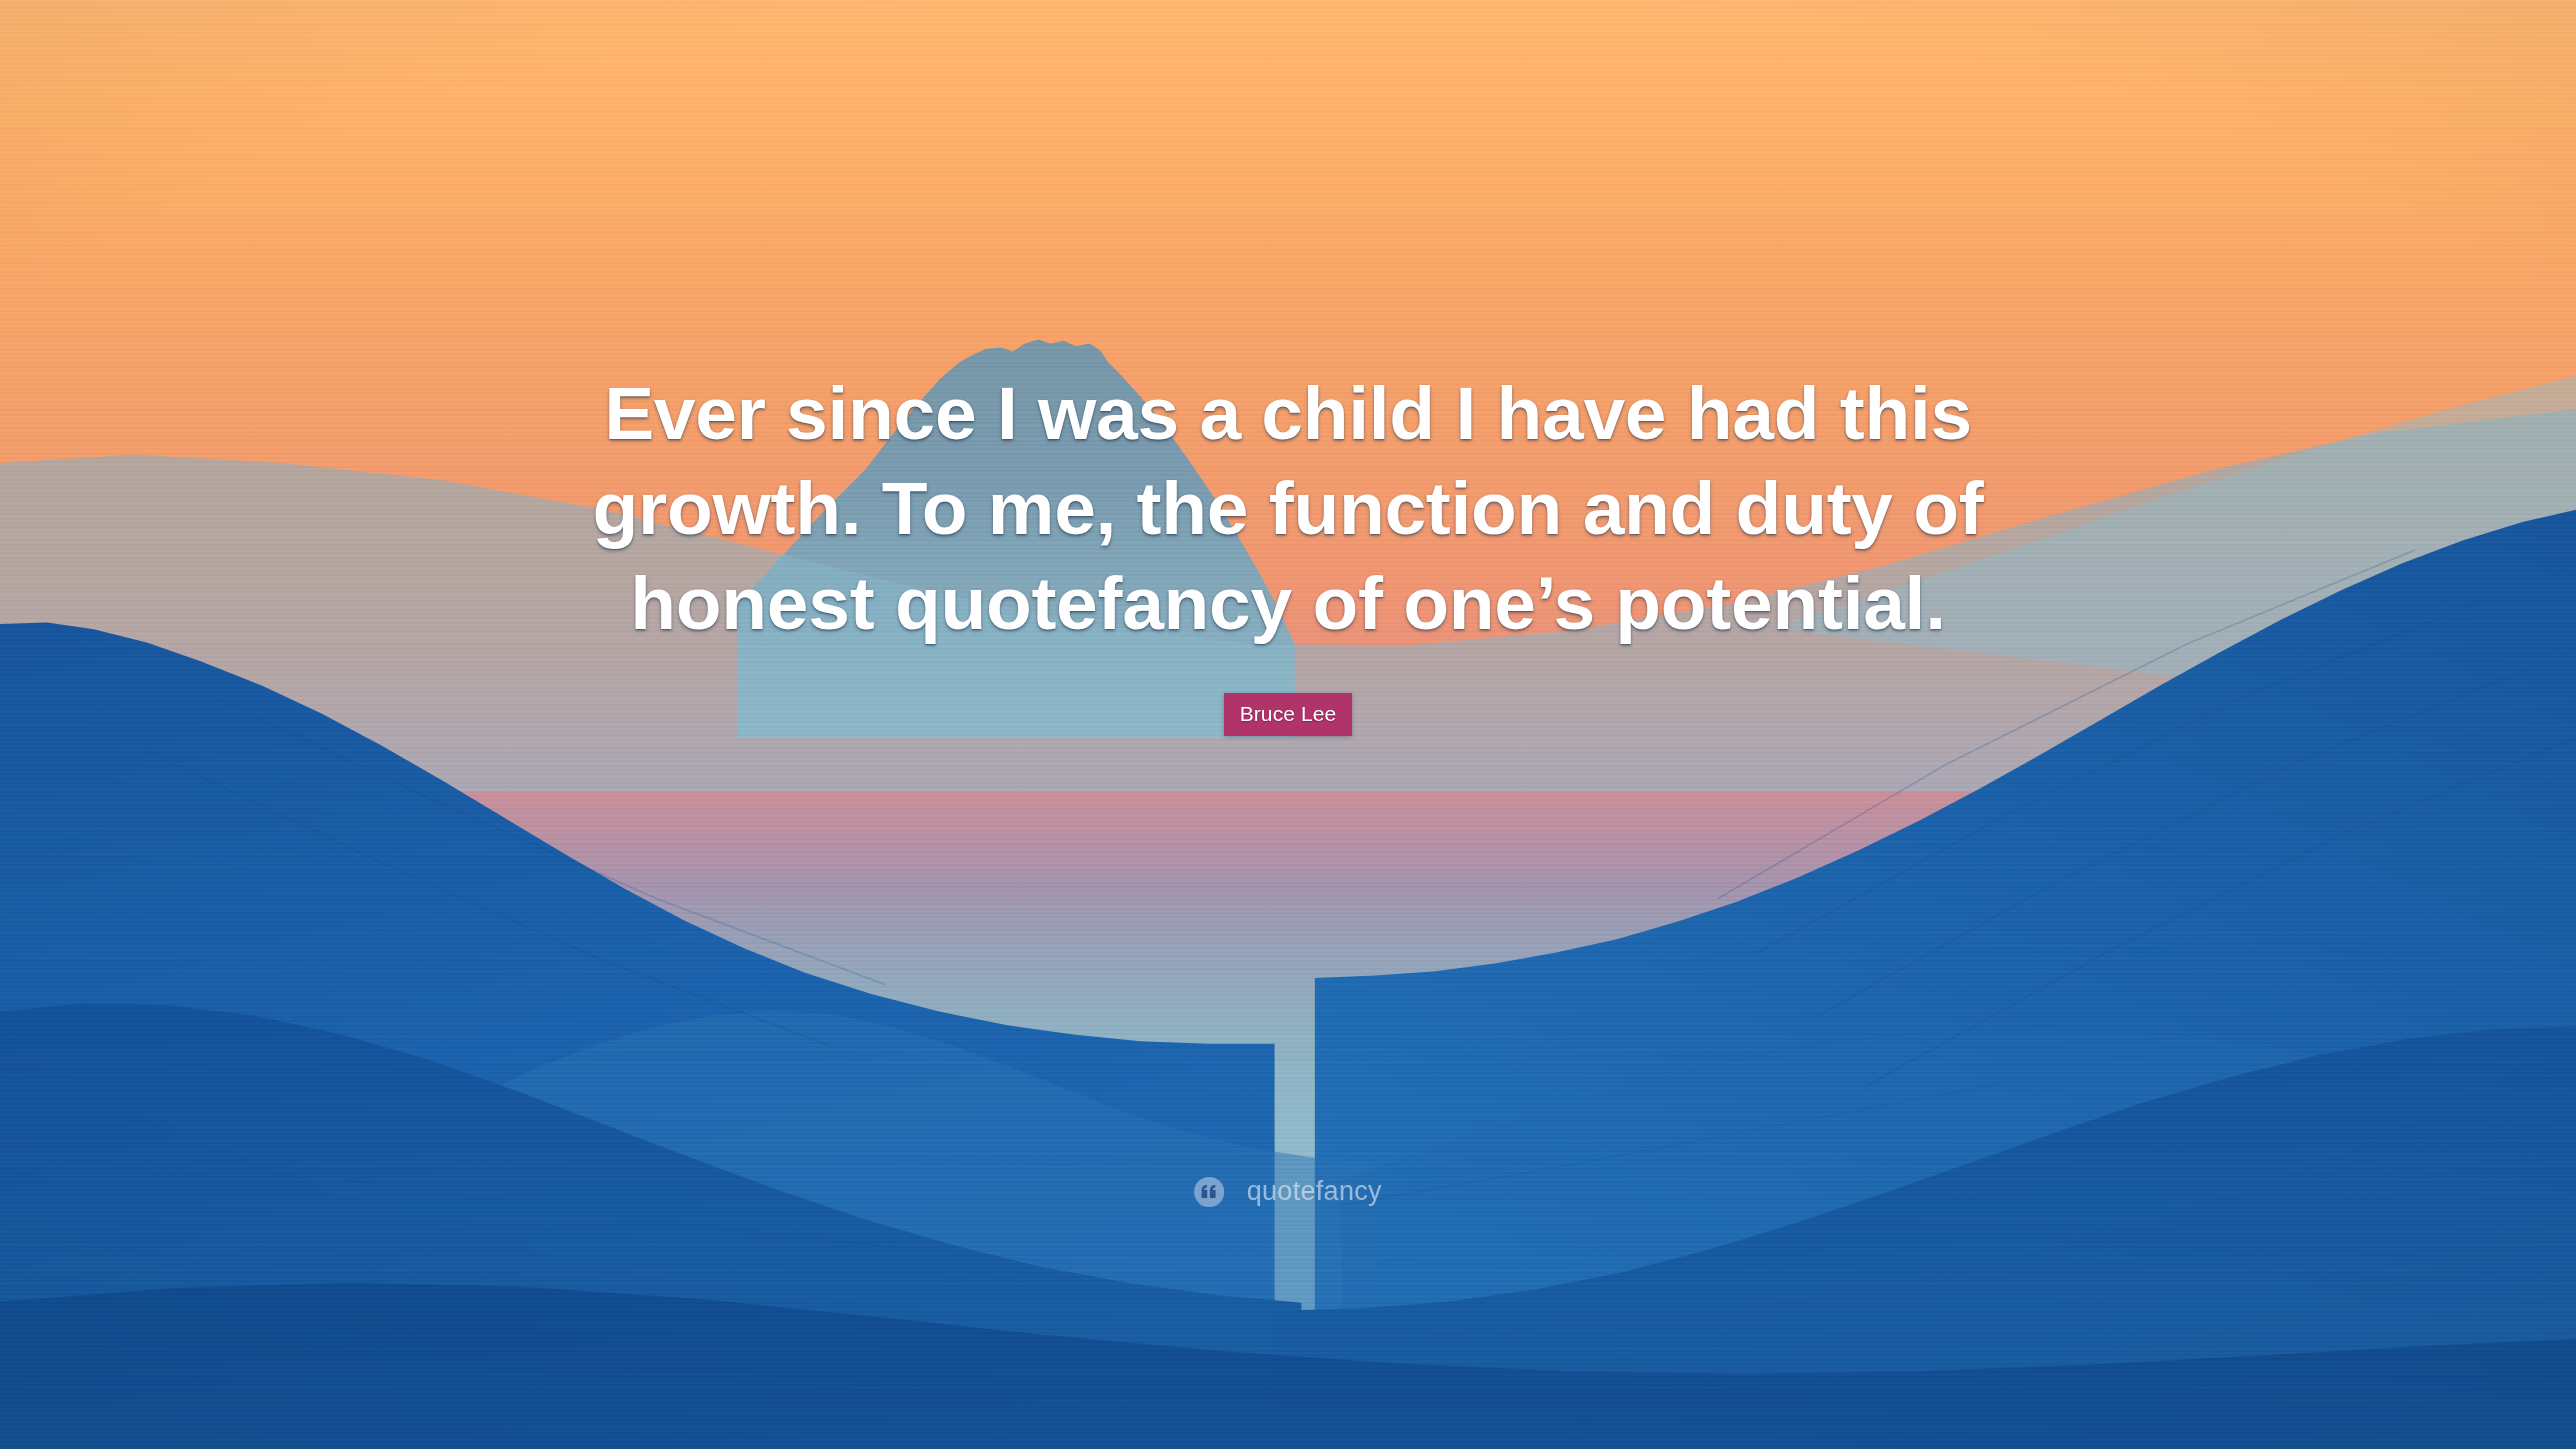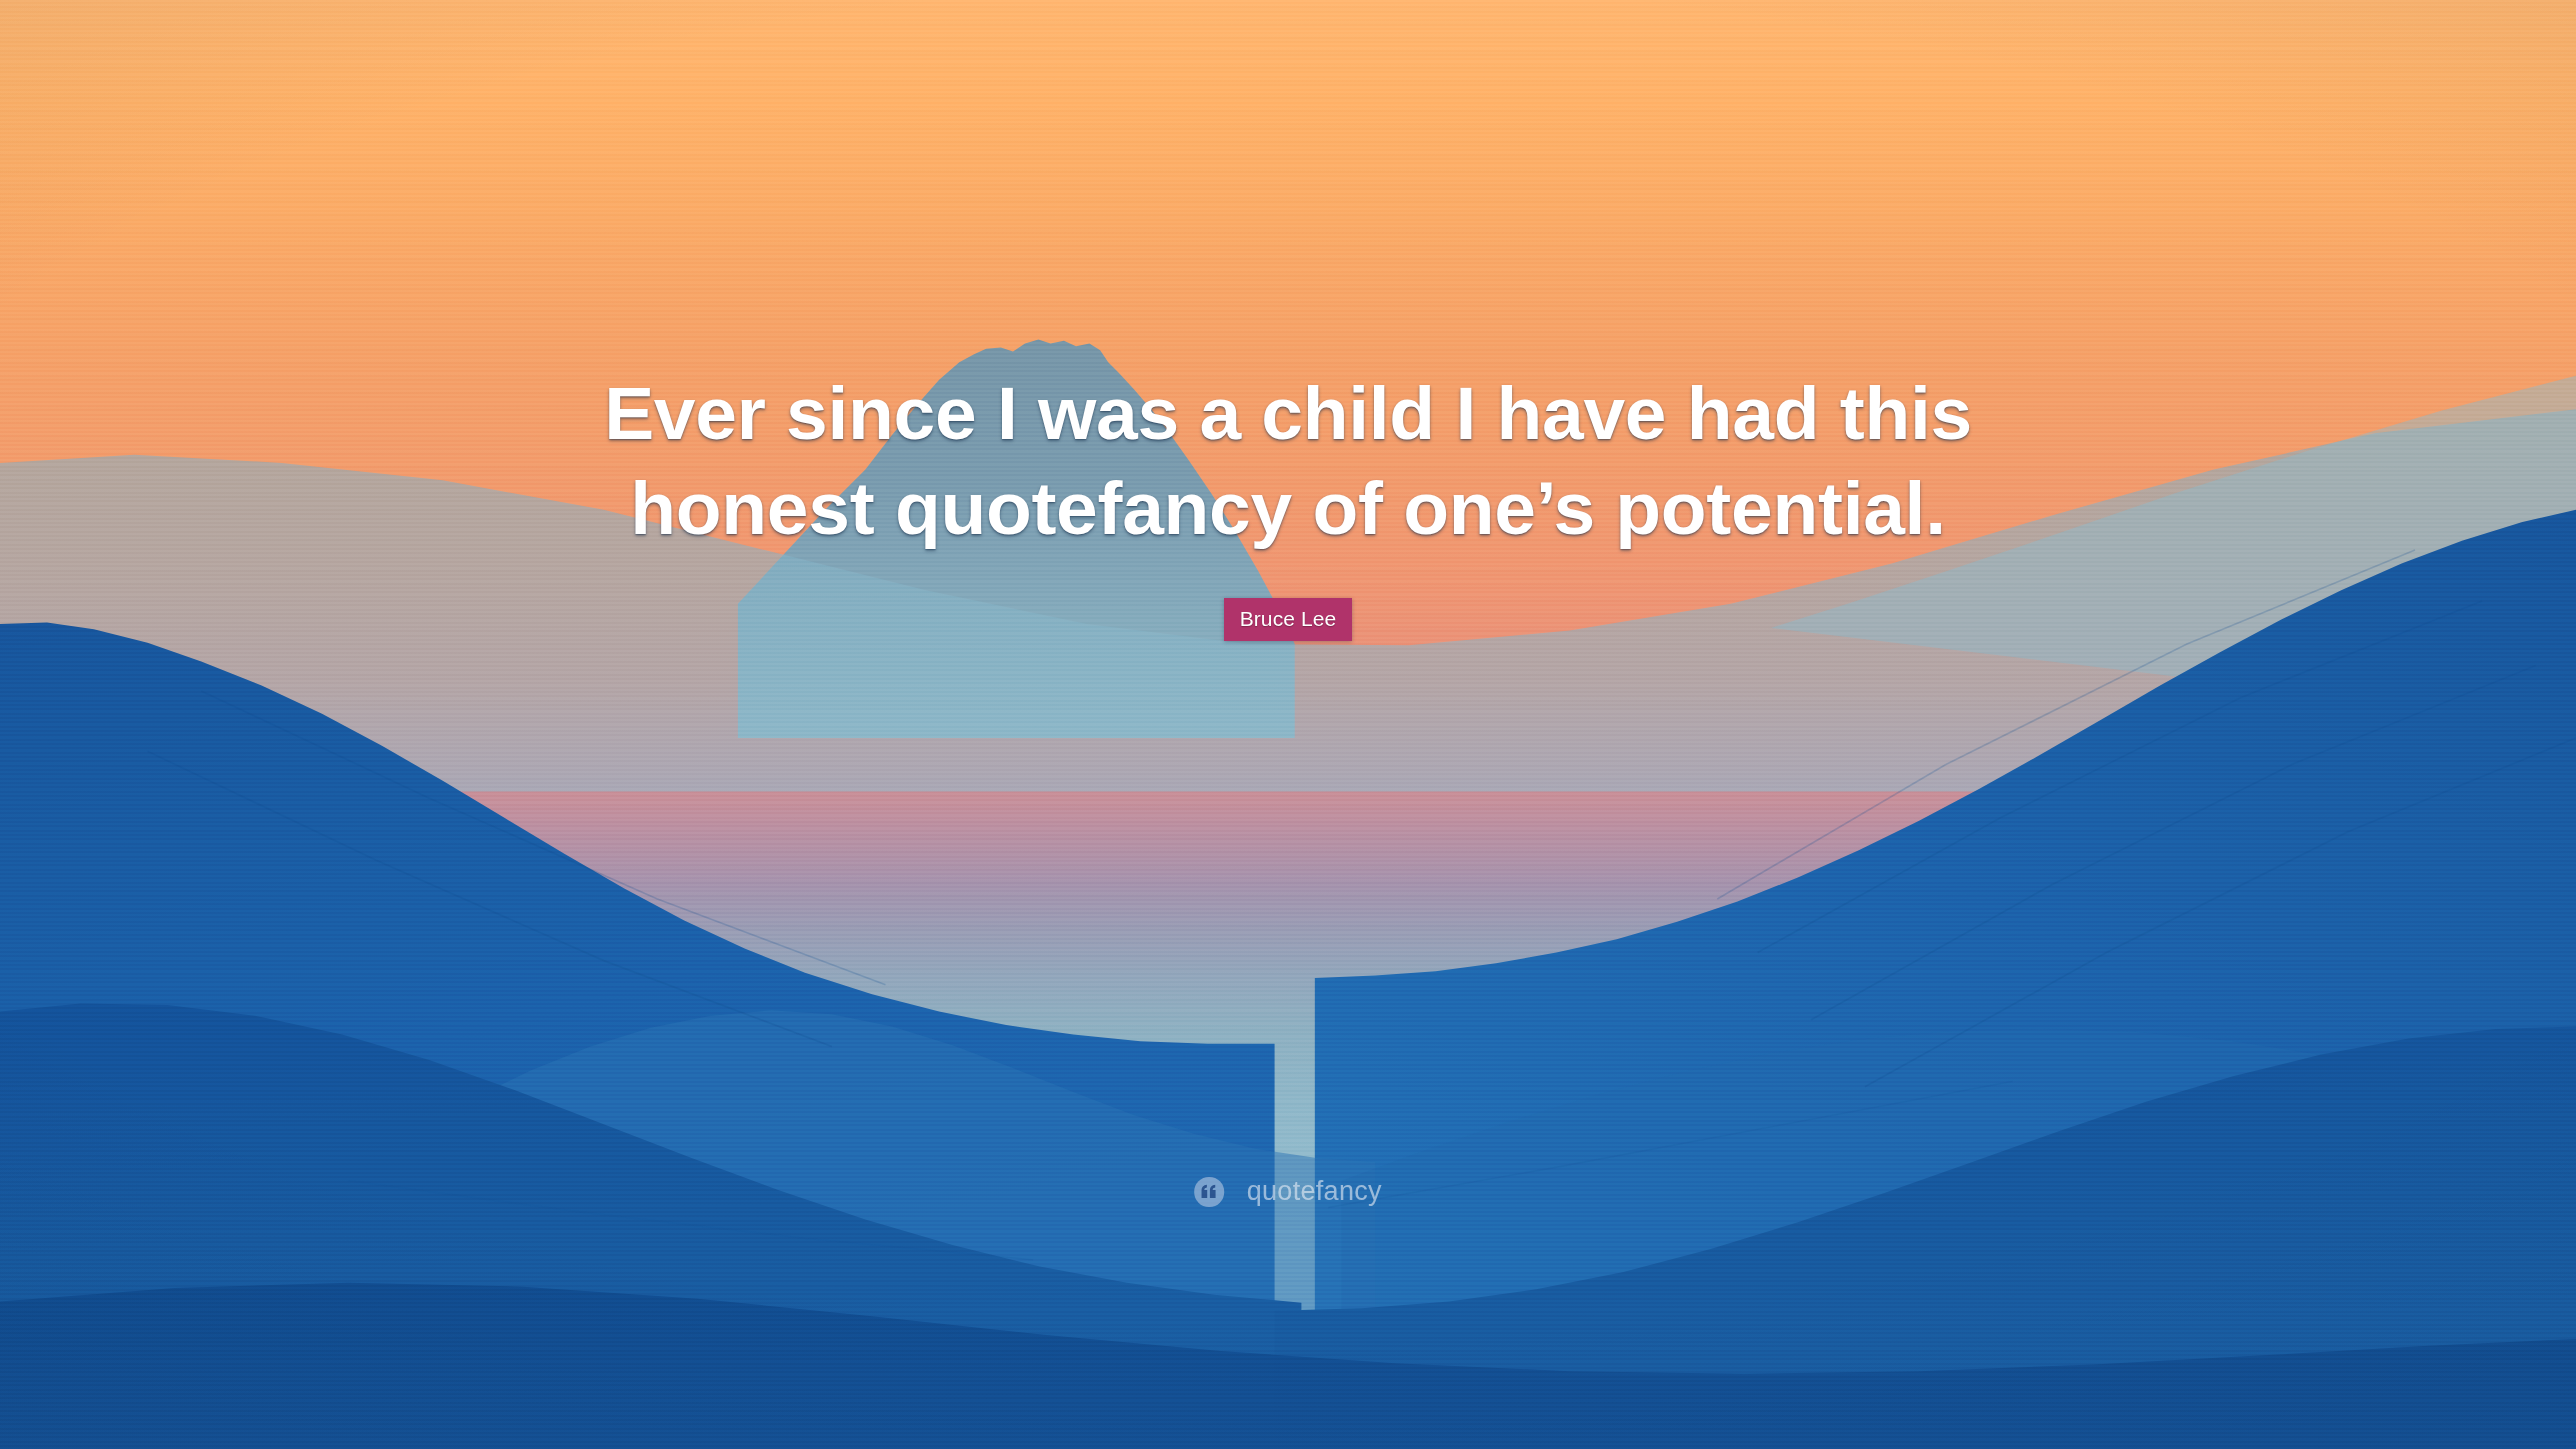--- a/index.html
+++ b/index.html
@@ -309,20 +309,21 @@
     </svg>
   </div>
 
   <div class="vignette"></div>
   <div class="grain"></div>
 
   <div class="quote-wrap">
 
     <div class="quote-text">
       <span class="ln">Ever since I was a child I have had this</span>
+      <span class="ln">growth. To me, the function and duty of</span>
       <span class="ln">honest quotefancy of one’s potential.</span>
     </div>
 
     <div class="author-badge">Bruce Lee</div>
   </div>
 
   <div class="watermark">
     <span class="wm-badge">
       <svg width="17.4" height="14.8" viewBox="0 0 26 22" aria-hidden="true">
         <path d="M2 21 L2 9 Q2 2 10 1 L10 5 Q6 5.6 6 9 L10.5 9 L10.5 21 Z" fill="#33467a"></path>

